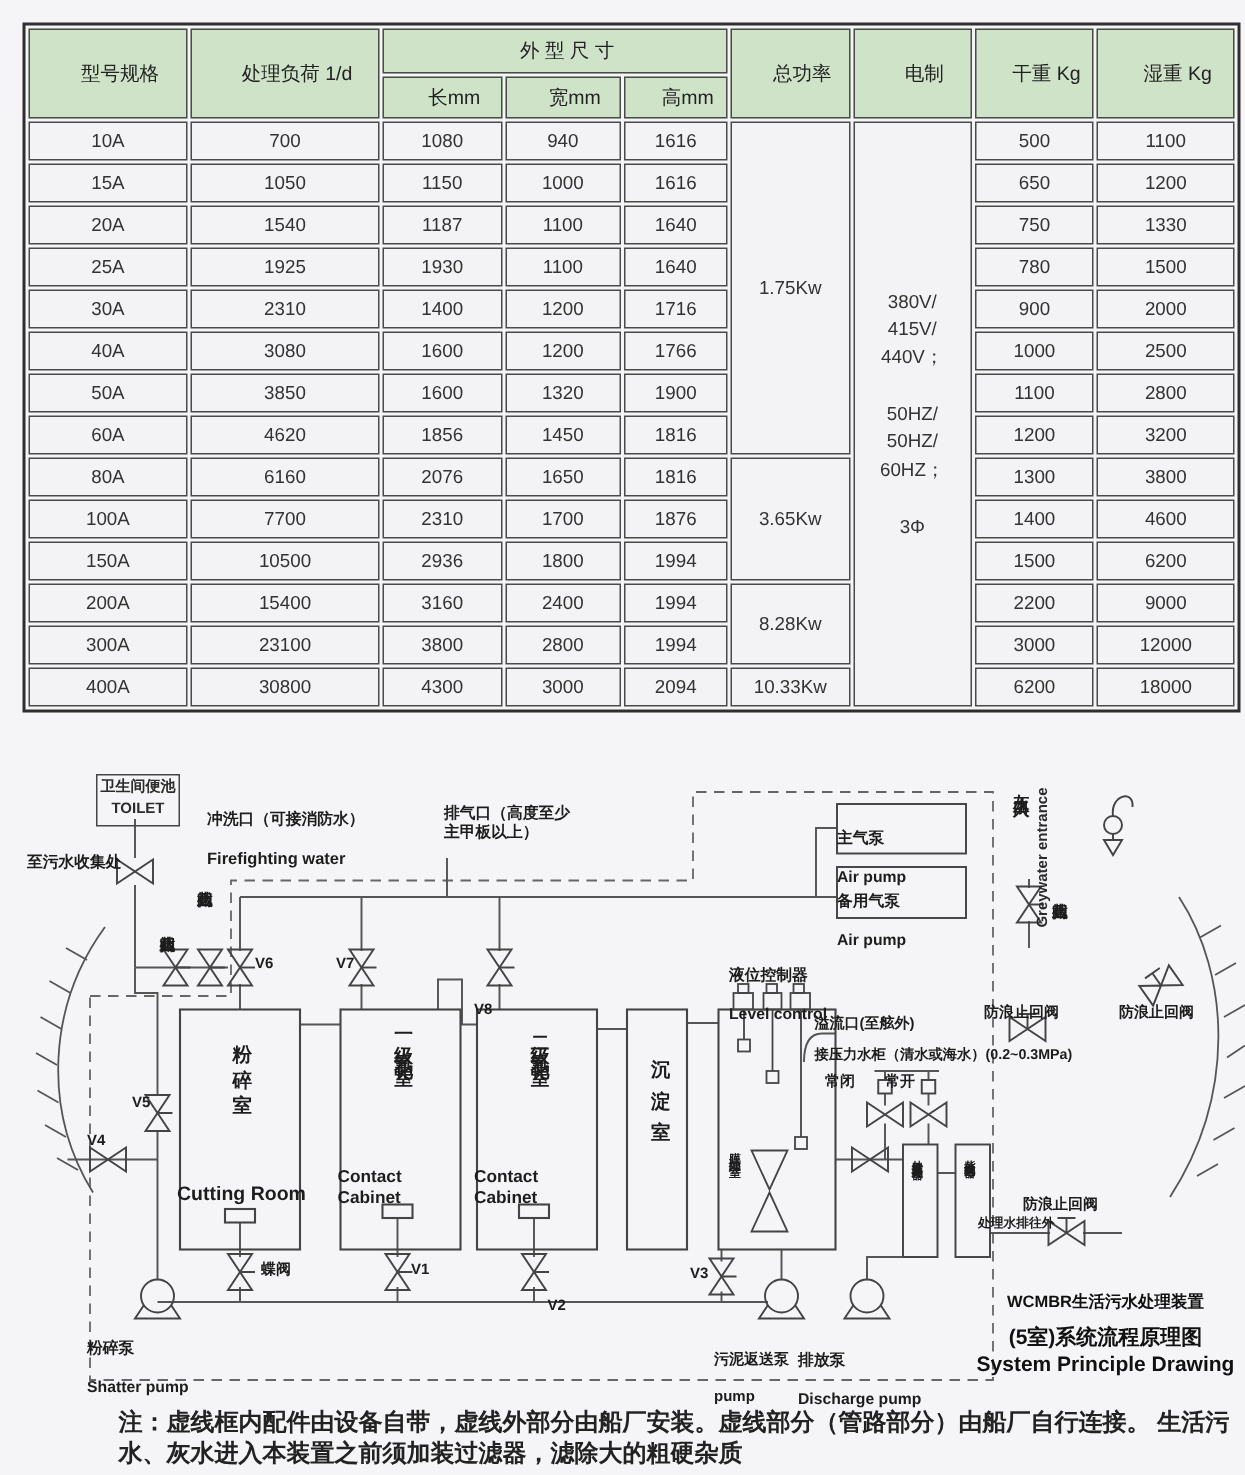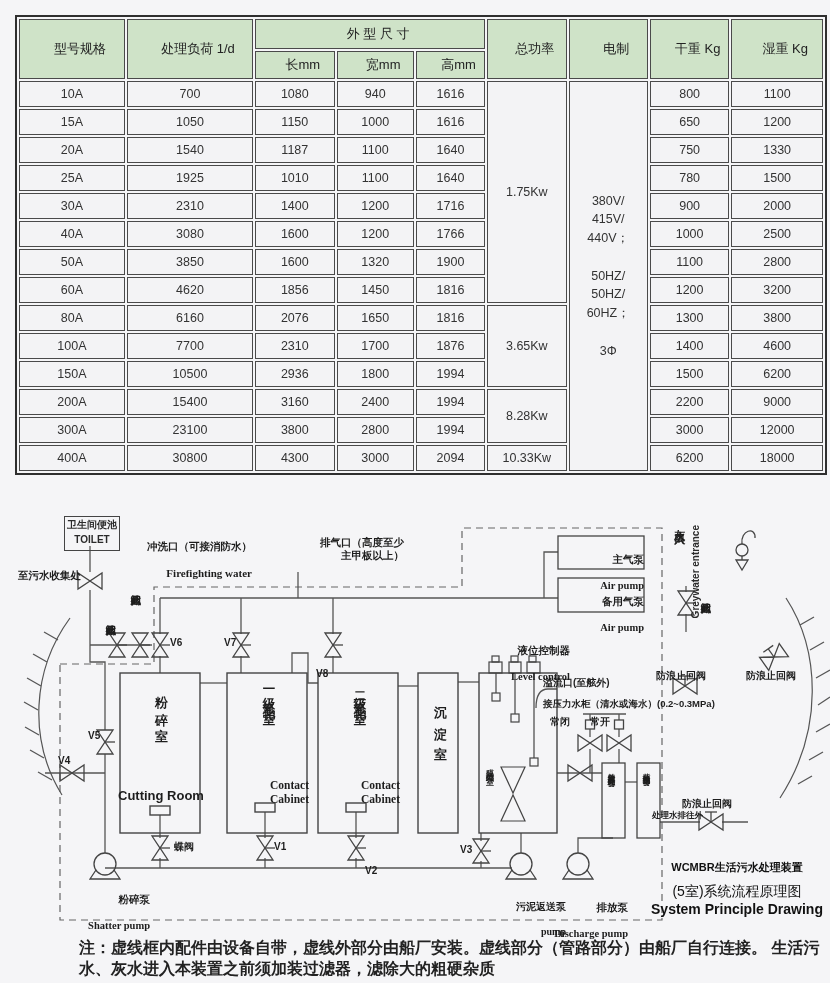--- a/index.html
+++ b/index.html
@@ -23,30 +23,30 @@
   }
   table.spec th{background:#cfe3c8;font-size:13px;height:26px;color:#222;padding-left:16px;}
   table.spec tr.h1 th{height:28px;}
   table.spec td{background:#f3f3f5;font-size:12.5px;height:24px;color:#333;}
   td.powercell,td.eleccell{background:#e0e4eb;font-size:12px;}
   td.eleccell{white-space:pre-line;line-height:1.5;}
   
   .diagram{position:absolute;left:0;top:490px;width:830px;height:493px;}
   .diagram svg{position:absolute;left:0;top:0;}
   .lbl{position:absolute;font-size:11px;font-weight:bold;color:#1d1d1d;line-height:1.25;white-space:nowrap;}
-  .lbl.c{text-align:right;white-space:pre-line;font-family:Liberation Serif, serif;}
+  .lbl.c{text-align:left;white-space:pre-line;}
   .vt{writing-mode:vertical-rl;text-orientation:upright;}
   .tankcn{position:absolute;writing-mode:vertical-rl;text-orientation:upright;font-weight:bold;color:#1d1d1d;}
   .toiletbox{
     position:absolute;left:64px;top:26px;width:54px;height:33px;border:1.5px solid #444;
     text-align:center;font-size:10px;font-weight:bold;line-height:1.5;background:transparent;
   }
   .titleblock{position:absolute;left:648px;top:370px;width:178px;text-align:center;color:#111;}
   .titleblock .t1{font-size:11px;font-weight:bold;margin-bottom:8px;}
-  .titleblock .t2{font-size:14px;font-weight:normal;}
+  .titleblock .t2{font-size:14px;font-weight:bold;}
   .titleblock .t3{font-size:14px;font-weight:bold;}
   .note{position:absolute;left:55px;top:448px;width:772px;font-size:16px;font-weight:bold;color:#222;margin-left:24px;}
 </style>
 </head>
 <body>
 
 <div class="table-wrap">
 <table class="spec">
   <colgroup>
     <col style="width:104px">
@@ -83,21 +83,21 @@
     <td class="powercell" rowspan="8">1.75Kw</td>
     <td class="eleccell" rowspan="14">380V/
 415V/
 440V；
 
 50HZ/
 50HZ/
 60HZ；
 
 3Φ</td>
-    <td>800</td>
+    <td>500</td>
     <td>1100</td>
   </tr>
   <tr>
     <td>15A</td>
     <td>1050</td>
     <td>1150</td>
     <td>1000</td>
     <td>1616</td>
     <td>650</td>
     <td>1200</td>
@@ -107,21 +107,21 @@
     <td>1540</td>
     <td>1187</td>
     <td>1100</td>
     <td>1640</td>
     <td>750</td>
     <td>1330</td>
   </tr>
   <tr>
     <td>25A</td>
     <td>1925</td>
-    <td>1010</td>
+    <td>1930</td>
     <td>1100</td>
     <td>1640</td>
     <td>780</td>
     <td>1500</td>
   </tr>
   <tr>
     <td>30A</td>
     <td>2310</td>
     <td>1400</td>
     <td>1200</td>

